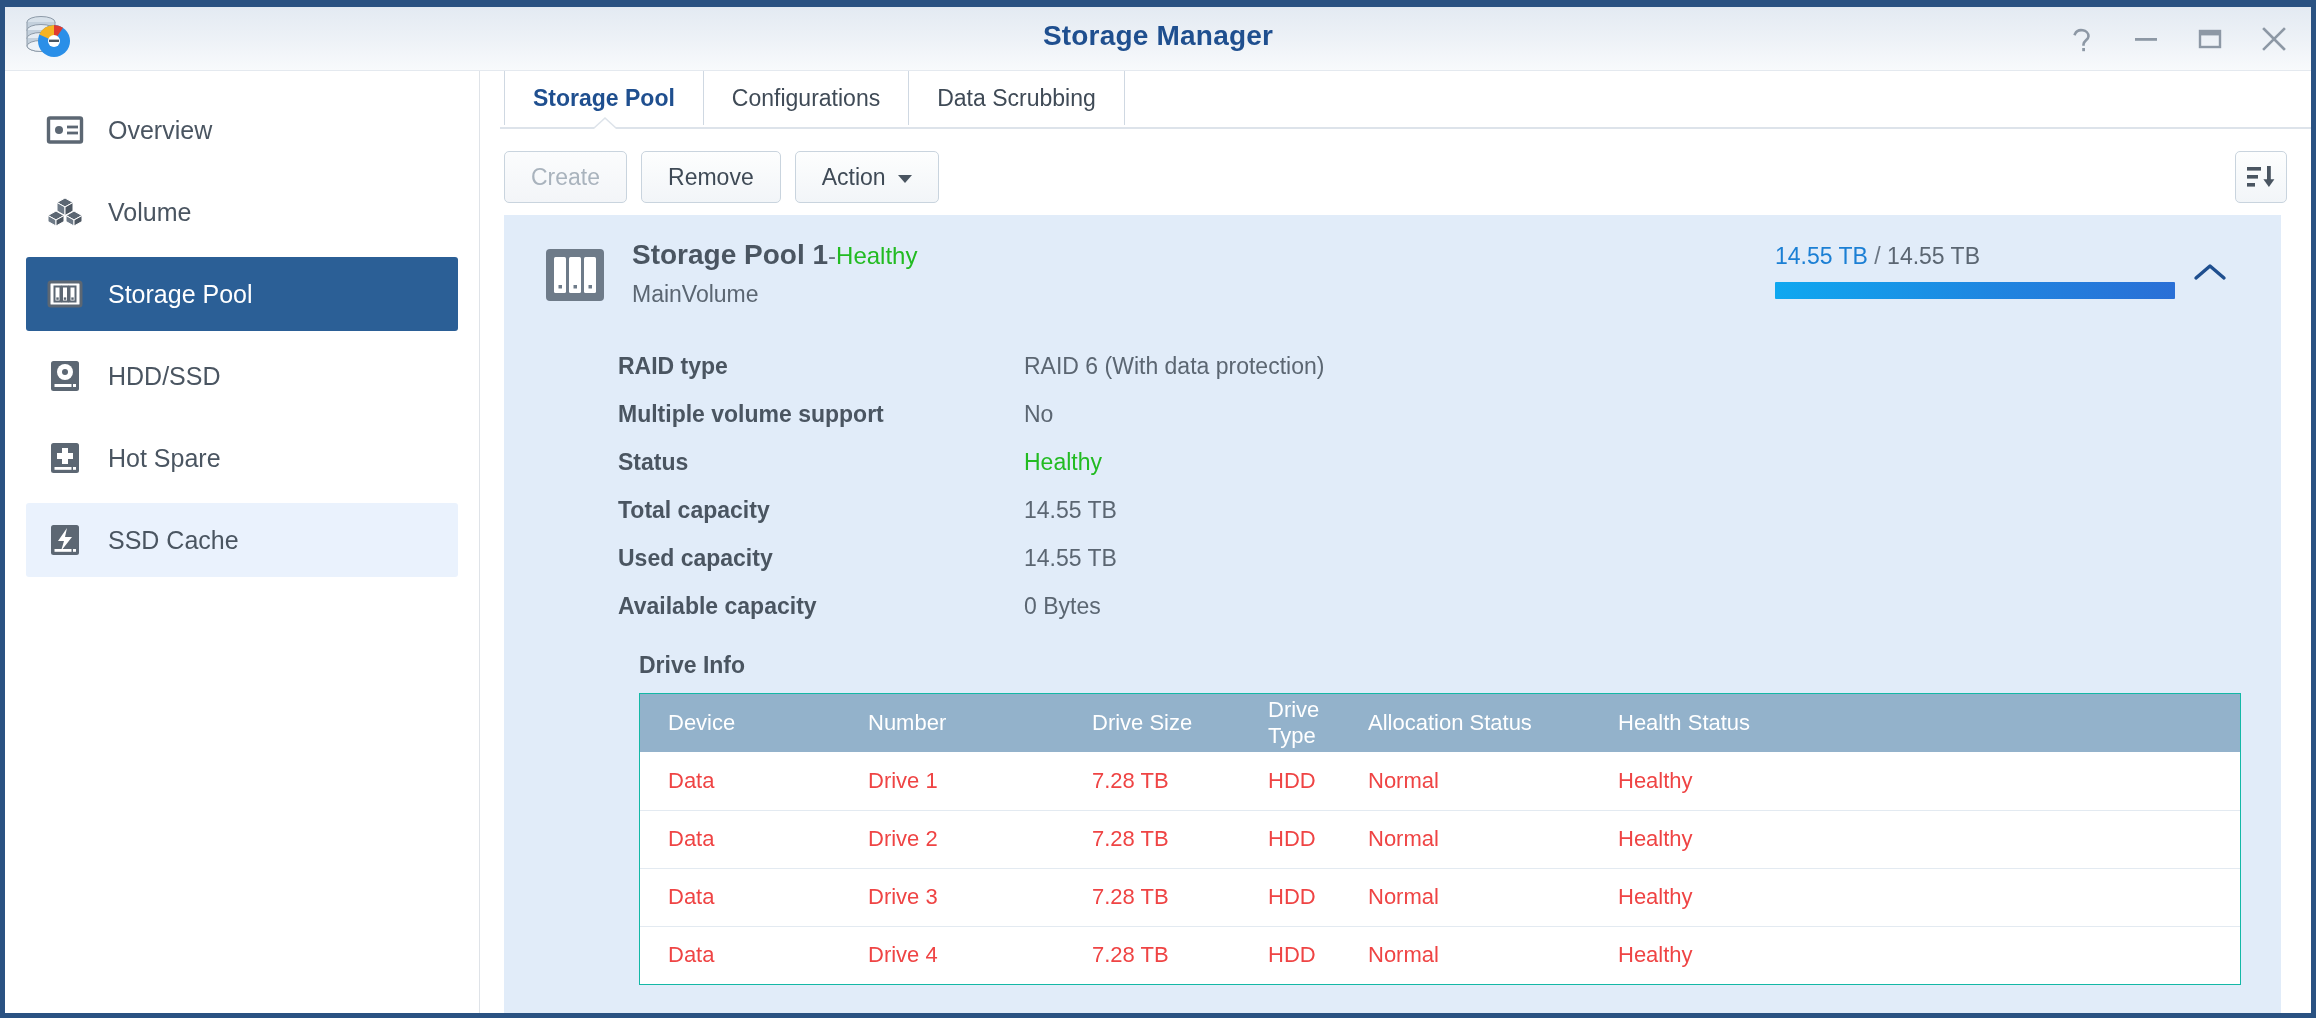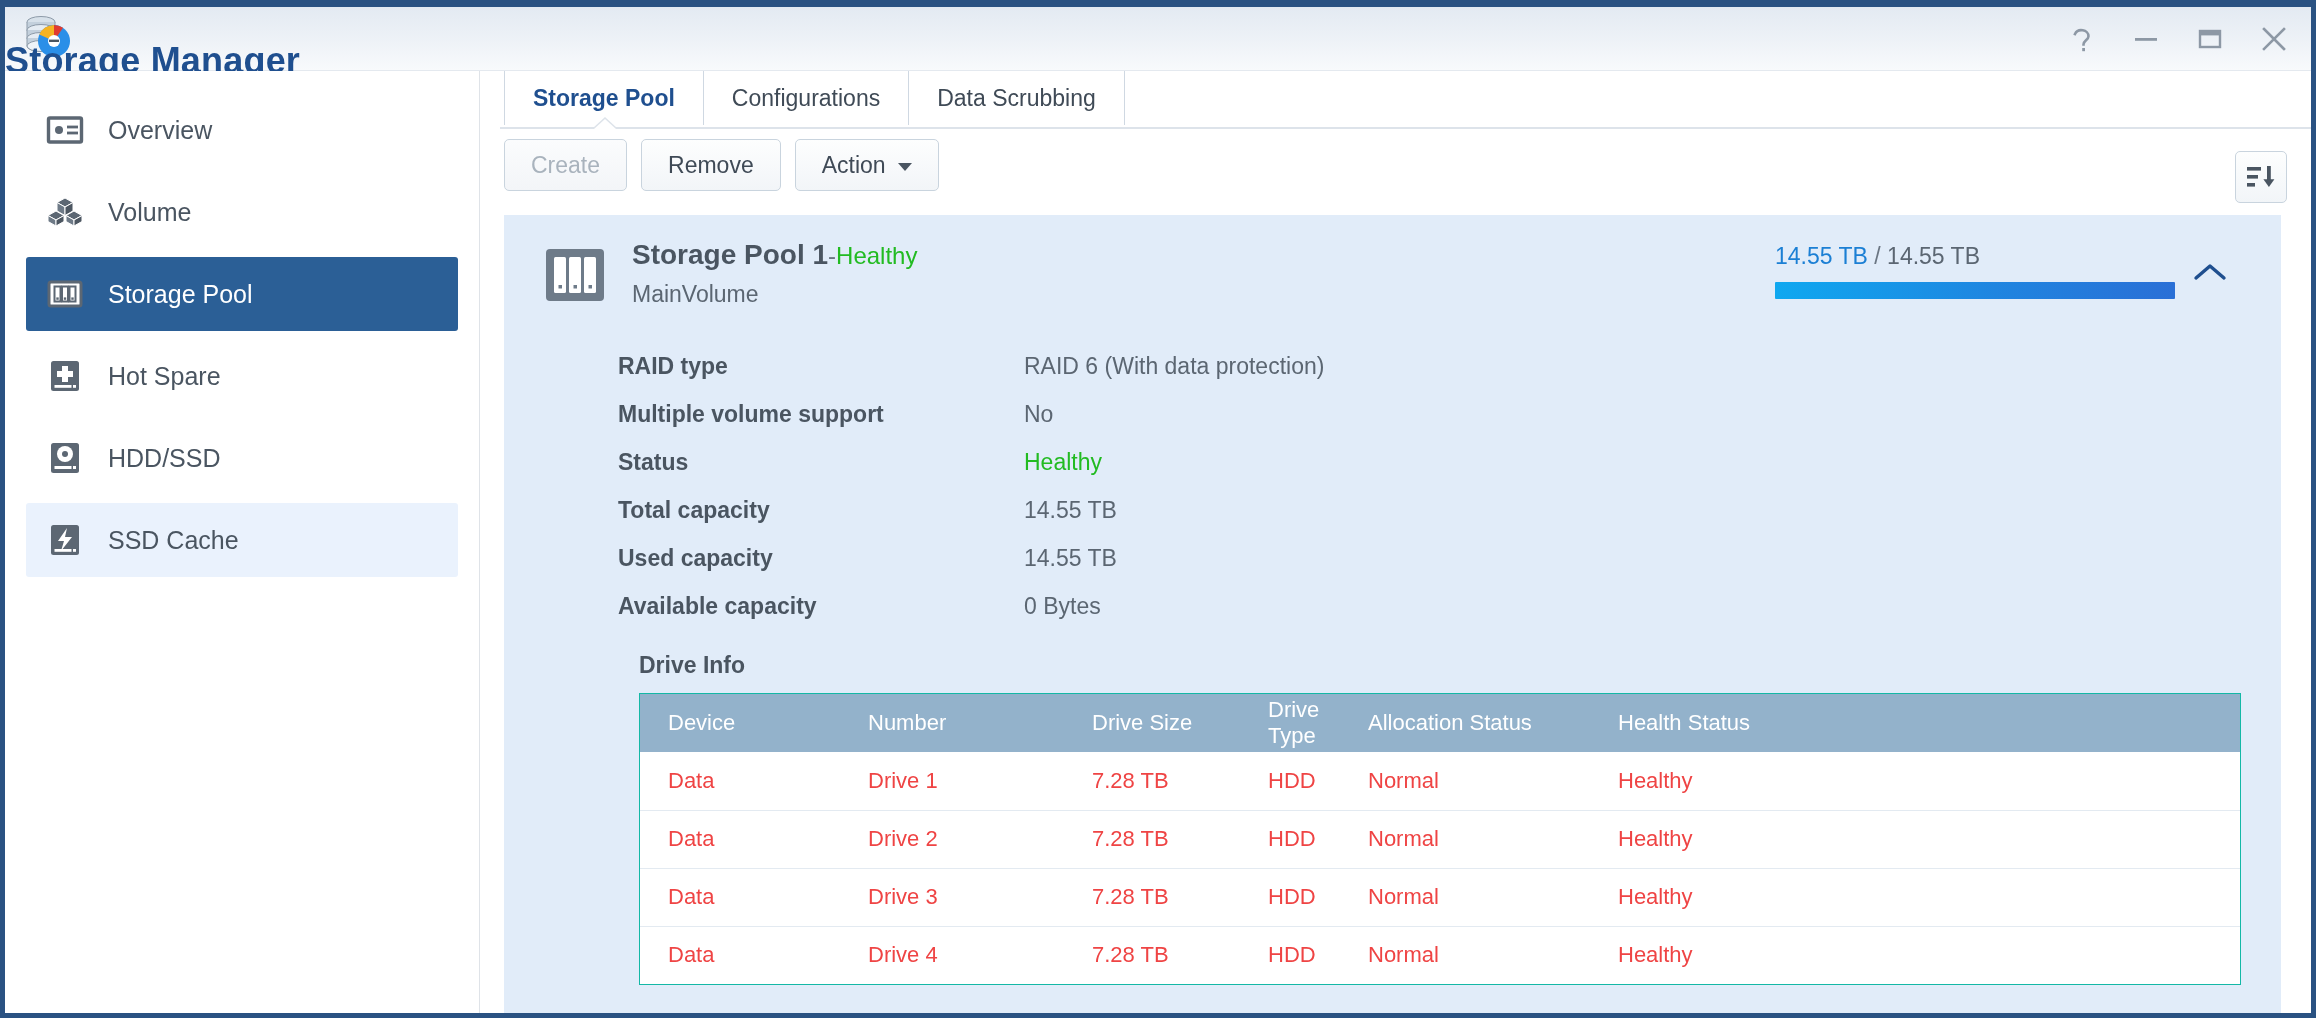--- a/index.html
+++ b/index.html
@@ -24,23 +24,23 @@
   
   .titlebar {
     height: 64px; flex: 0 0 64px;
     position: relative;
     background: linear-gradient(to bottom, #e3eaf2 0%, #eef2f7 55%, #f8fafc 100%);
     border-bottom: 1px solid #e4e9ef;
   }
   .app-logo { position: absolute; left: 18px; top: 6px; width: 52px; height: 52px; }
   .title-text {
     position: absolute; left: 0; right: 0; top: 13px;
-    font-size: 36px; font-weight: bold; color: #1f4f8f;
+    text-align: center;
+    font-size: 28px; font-weight: bold; color: #1f4f8f;
     letter-spacing: .2px;
-    margin-top: 20px;
   }
   .winbtns { position: absolute; right: 20px; top: 0; height: 64px; display: flex; align-items: center; gap: 30px; }
   .winbtn { width: 34px; height: 34px; display: flex; align-items: center; justify-content: center; cursor: pointer; }
   .winbtn svg { display: block; }
 
   
   .body-split { flex: 1 1 auto; display: flex; min-height: 0; }
 
   
   .sidebar {
@@ -85,21 +85,21 @@
     border-left: 12px solid transparent; border-right: 12px solid transparent;
     border-bottom: 11px solid #dde3ea;
   }
   .tabline .notch-in {
     position: absolute; top: -6px; width: 0; height: 0;
     border-left: 11px solid transparent; border-right: 11px solid transparent;
     border-bottom: 10px solid #ffffff;
   }
 
   
-  .toolbar { height: 76px; flex: 0 0 76px; display: flex; align-items: flex-start; padding: 0 24px 0 24px; position: relative; }
+  .toolbar { height: 76px; flex: 0 0 76px; display: flex; align-items: center; padding: 0 24px 0 24px; position: relative; }
   .btn {
     height: 52px; min-width: 78px; padding: 0 26px;
     display: flex; align-items: center; gap: 12px;
     font-size: 23px; color: #3f4a56;
     background: linear-gradient(to bottom, #fdfefe 0%, #f2f5f8 100%);
     border: 1px solid #c9d4de; border-radius: 5px;
     cursor: pointer; white-space: nowrap;
   }
   .btn + .btn { margin-left: 14px; }
   .btn.disabled { color: #a9b3bd; background: linear-gradient(to bottom, #fbfcfd 0%, #f3f5f8 100%); cursor: default; }
@@ -255,36 +255,36 @@
           <rect x="10.3" y="22.4" width="2.4" height="2.4" fill="#5c6773"></rect>
           <rect x="17.8" y="22.4" width="2.4" height="2.4" fill="#5c6773"></rect>
           <rect x="25.3" y="22.4" width="2.4" height="2.4" fill="#5c6773"></rect>
         </svg>
         <span class="nav-label">Storage Pool</span>
       </div>
 
       <div class="nav-item">
         <svg class="nav-ico" viewBox="0 0 38 38">
           <rect x="5" y="4" width="28" height="30" rx="2.5" fill="#5c6773"></rect>
-          <path d="M16 9 h6 v5 h5 v6 h-5 v5 h-6 v-5 h-5 v-6 h5 Z" fill="#ffffff"></path>
-          <rect x="8.5" y="28" width="17" height="2.8" fill="#ffffff"></rect>
-          <rect x="27" y="28" width="3" height="2.8" fill="#ffffff"></rect>
-        </svg>
-        <span class="nav-label">Hot Spare</span>
-      </div>
-
-      <div class="nav-item">
-        <svg class="nav-ico" viewBox="0 0 38 38">
-          <rect x="5" y="4" width="28" height="30" rx="2.5" fill="#5c6773"></rect>
           <circle cx="19" cy="15" r="8" fill="#ffffff"></circle>
           <circle cx="19" cy="15" r="3" fill="#5c6773"></circle>
           <rect x="8.5" y="27" width="17" height="3" fill="#ffffff"></rect>
           <rect x="27" y="27" width="3" height="3" fill="#ffffff"></rect>
         </svg>
         <span class="nav-label">HDD/SSD</span>
+      </div>
+
+      <div class="nav-item">
+        <svg class="nav-ico" viewBox="0 0 38 38">
+          <rect x="5" y="4" width="28" height="30" rx="2.5" fill="#5c6773"></rect>
+          <path d="M16 9 h6 v5 h5 v6 h-5 v5 h-6 v-5 h-5 v-6 h5 Z" fill="#ffffff"></path>
+          <rect x="8.5" y="28" width="17" height="2.8" fill="#ffffff"></rect>
+          <rect x="27" y="28" width="3" height="2.8" fill="#ffffff"></rect>
+        </svg>
+        <span class="nav-label">Hot Spare</span>
       </div>
 
       <div class="nav-item hover">
         <svg class="nav-ico" viewBox="0 0 38 38">
           <rect x="5" y="4" width="28" height="30" rx="2.5" fill="#5c6773"></rect>
           <path d="M21 7 L12 20 h6 l-3 10 l11 -14 h-7 Z" fill="#ffffff"></path>
           <rect x="8.5" y="28" width="17" height="2.8" fill="#ffffff"></rect>
           <rect x="27" y="28" width="3" height="2.8" fill="#ffffff"></rect>
         </svg>
         <span class="nav-label">SSD Cache</span>

